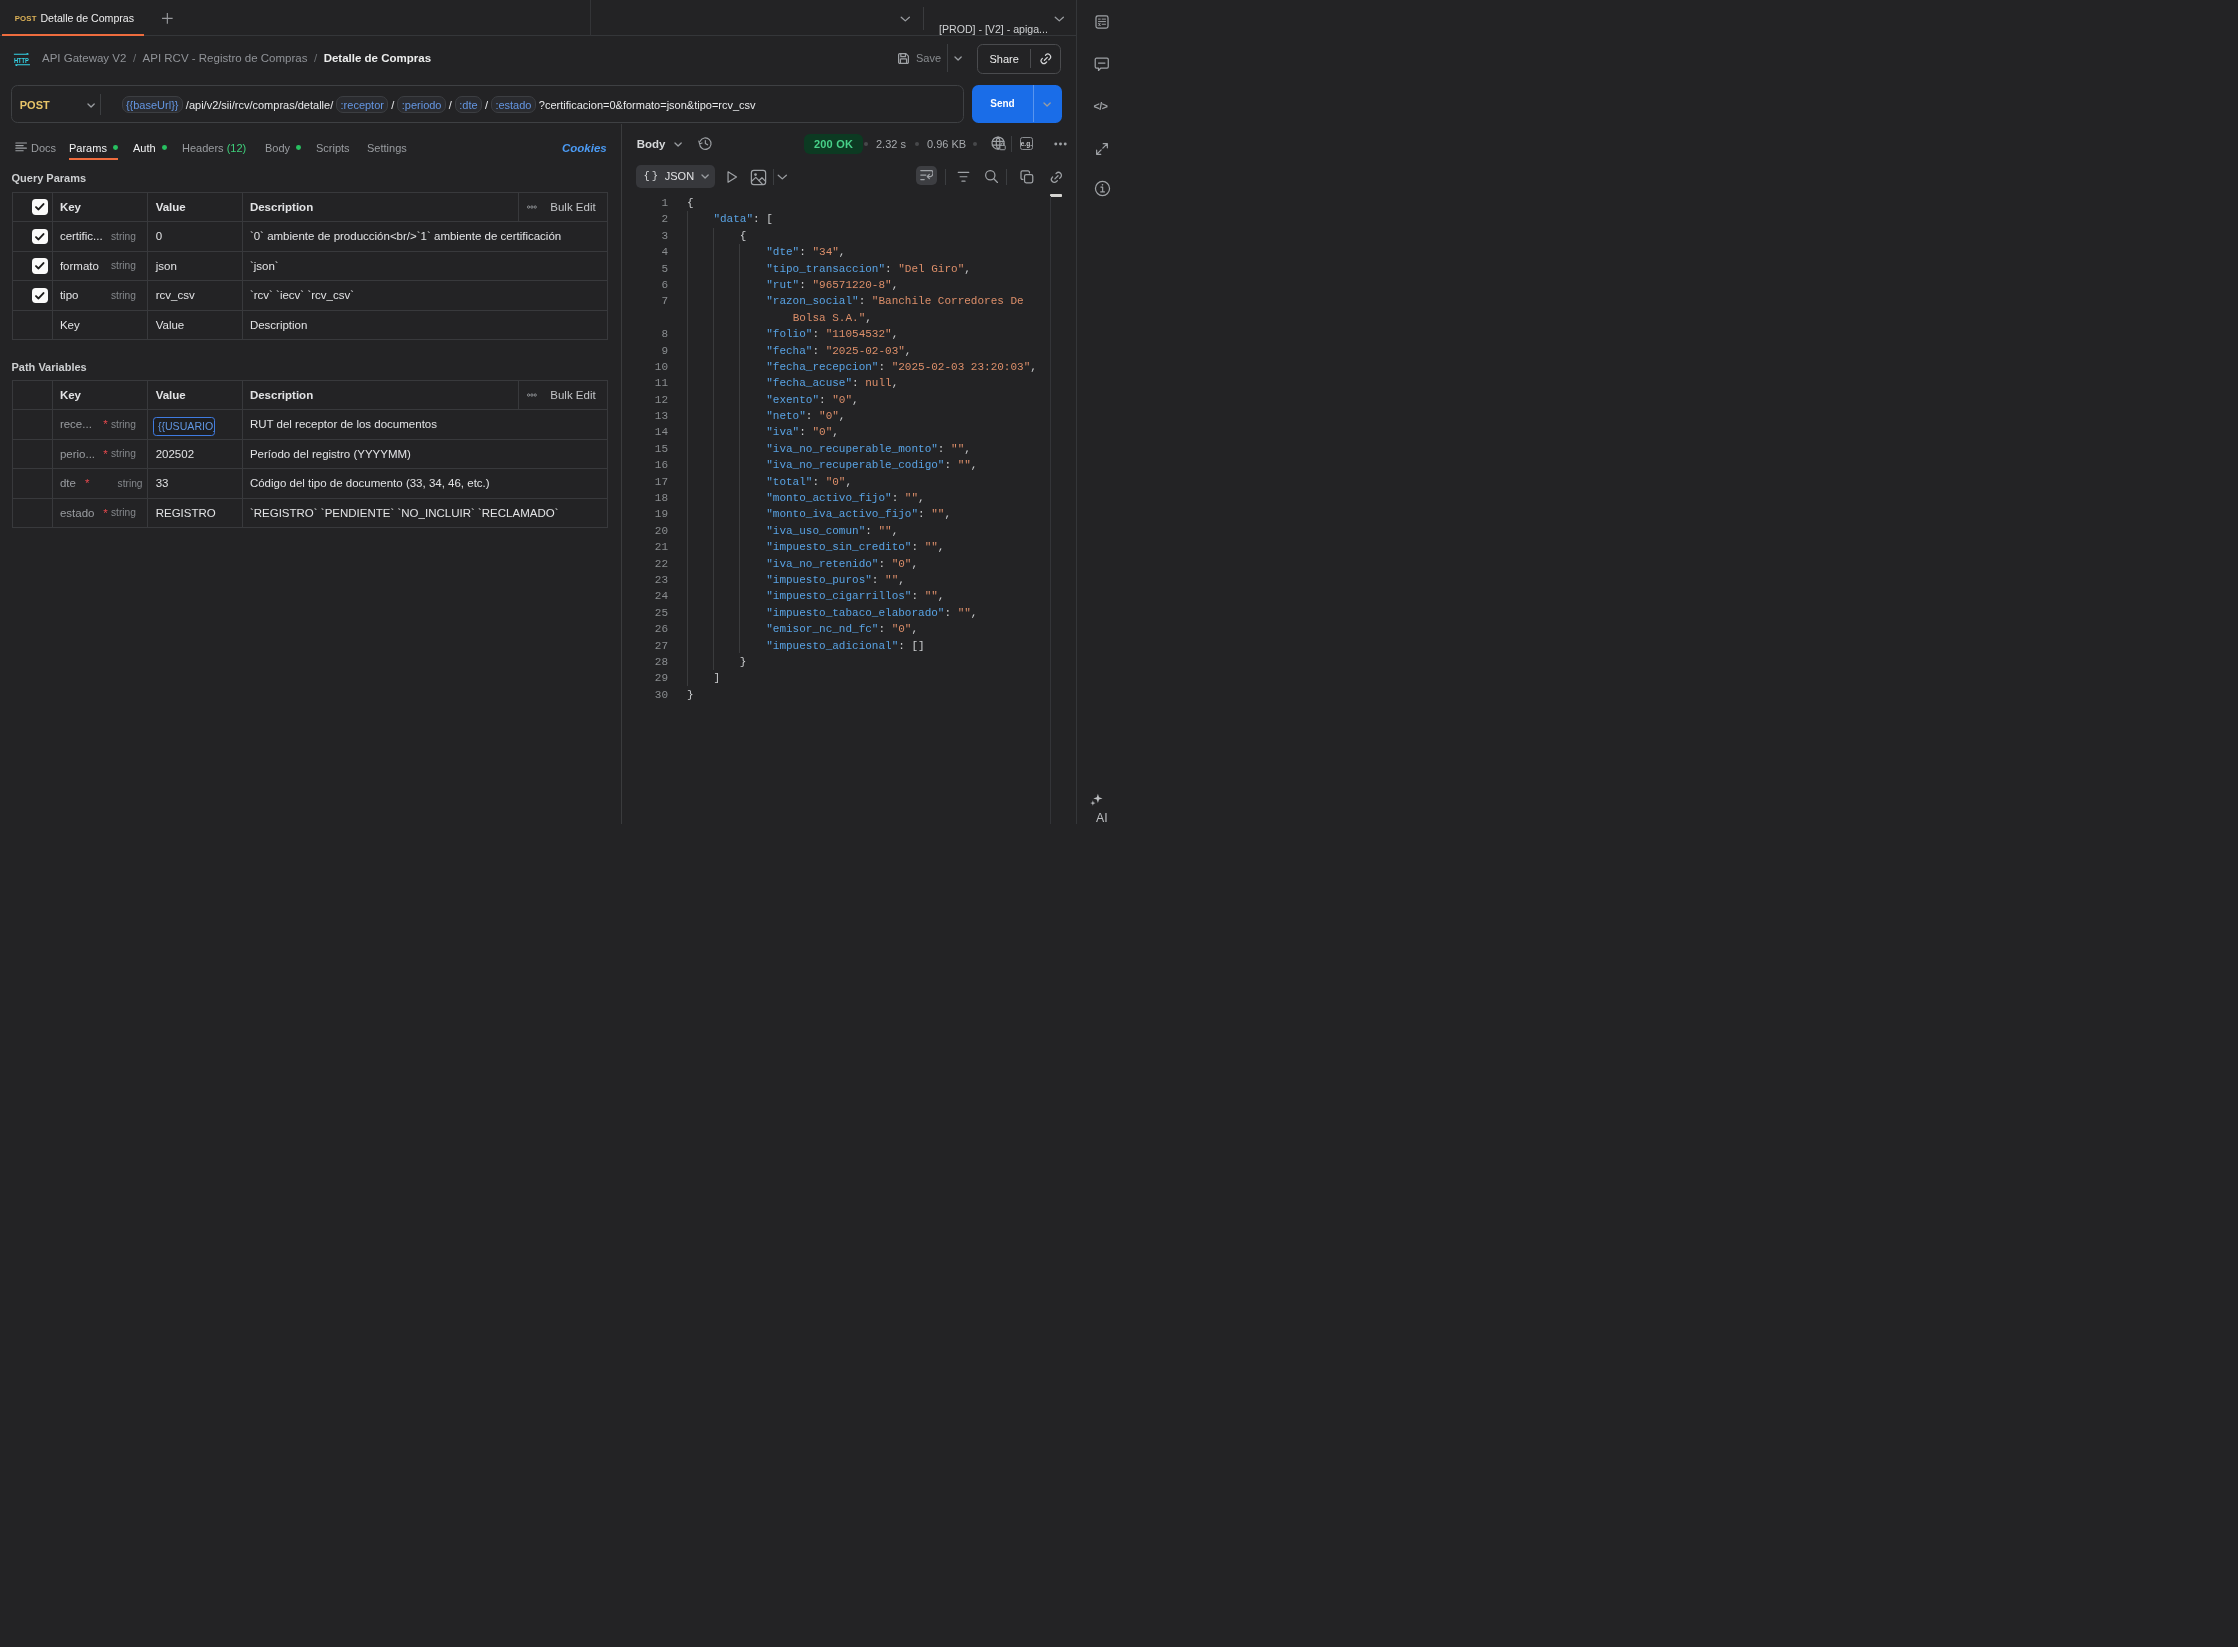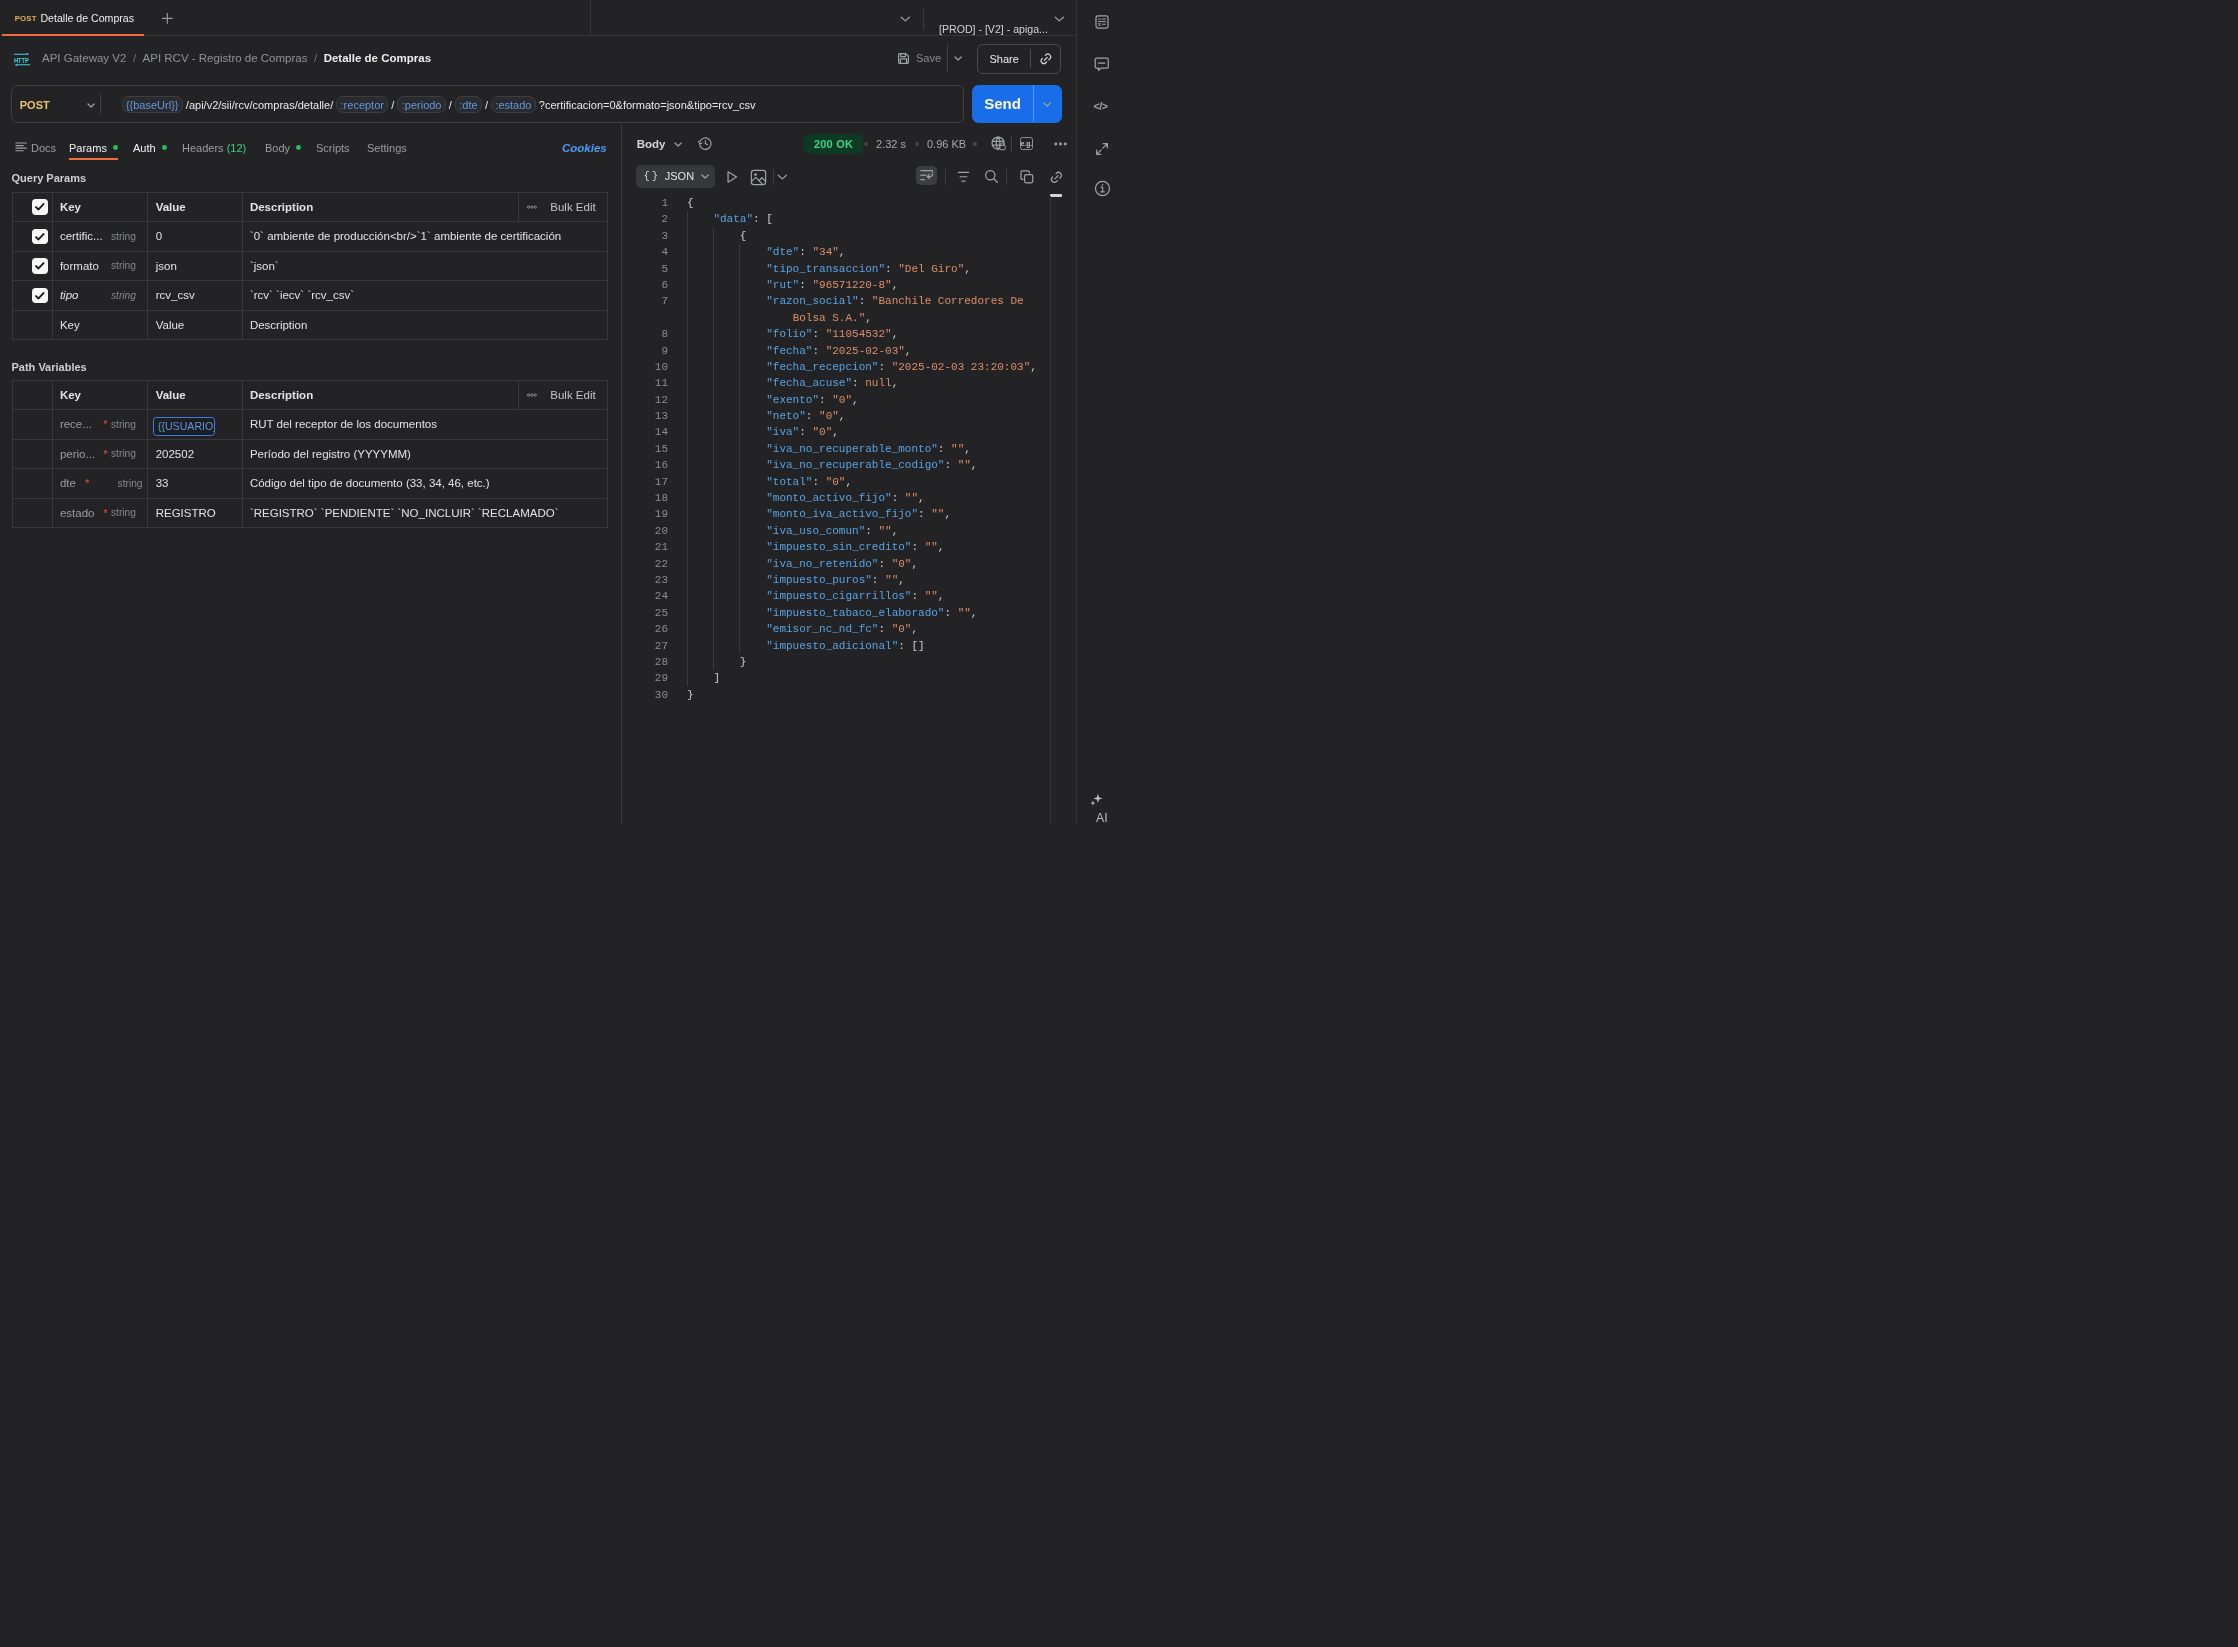--- a/index.html
+++ b/index.html
@@ -127,21 +127,21 @@
       <span class="pill">:periodo</span>
       <span class="urlseg">&nbsp;/&nbsp;</span>
       <span class="pill">:dte</span>
       <span class="urlseg">&nbsp;/&nbsp;</span>
       <span class="pill">:estado</span>
       <span class="urlseg">&nbsp;?certificacion=0&amp;formato=json&amp;tipo=rcv_csv</span>
   </div>
 </div>
 <div id="sendbtn">
   <div class="abs cv" style="left:0; top:0; width:61px; height:37px; justify-content:center;">
-      <span style="font-size:15px; font-weight:700; color:#fff;">Send</span>
+      <span style="font-size:10px; font-weight:700; color:#fff;">Send</span>
     </div>
   <div class="abs" style="left:61px; top:0; width:0.8px; height:37px; background:rgba(255,255,255,.28);"></div>
   <svg class="abs" style="left:71px; top:17px;" width="8.2" height="5.3" viewBox="0 0 10 6.5">
       <path class="chev" d="M1.2 1.2 L5 4.9 L8.8 1.2" stroke="#fff" stroke-width="1.6"></path>
     </svg>
 </div>
 
 <div class="abs" style="left:0; top:124px; width:621px; height:36px;">
   <svg class="abs ic" style="left:14.7px; top:18px;" width="12.3" height="10.6" viewBox="0 0 15 13">
     <path d="M1 1.2 h13 M1 4.4 h9 M1 7.6 h13 M1 10.8 h9" stroke-width="1.4"></path>
@@ -221,21 +221,21 @@
  </tr>
  <tr style="height:29.5px;">
    <td>
             <div class="cb" style="margin-left:12.3px;">
               <svg width="15.5" height="15.5" viewBox="0 0 19 19">
                 <path d="M4.9 9.9 L8 12.8 L14.1 6.2" stroke="#1b1b1b" stroke-width="2.3" fill="none" stroke-linecap="round" stroke-linejoin="round"></path>
               </svg>
             </div>
           </td>
    <td>
-            <div class="keycell" style="padding-right:10.6px;font-style:italic;">tipo<span class="spacer"></span><span class="typ">string</span></div>
+            <div class="keycell" style="padding-right:10.6px;">tipo<span class="spacer"></span><span class="typ">string</span></div>
           </td>
    <td style="padding-left:8.2px;">rcv_csv</td>
    <td colspan="2">`rcv` `iecv` `rcv_csv`</td>
  </tr>
  <tr style="height:29.5px;">
    <td></td>
    <td class="ph">Key</td>
    <td class="ph" style="padding-left:8.2px;">Value</td>
    <td class="ph" colspan="2">Description</td>
  </tr>

